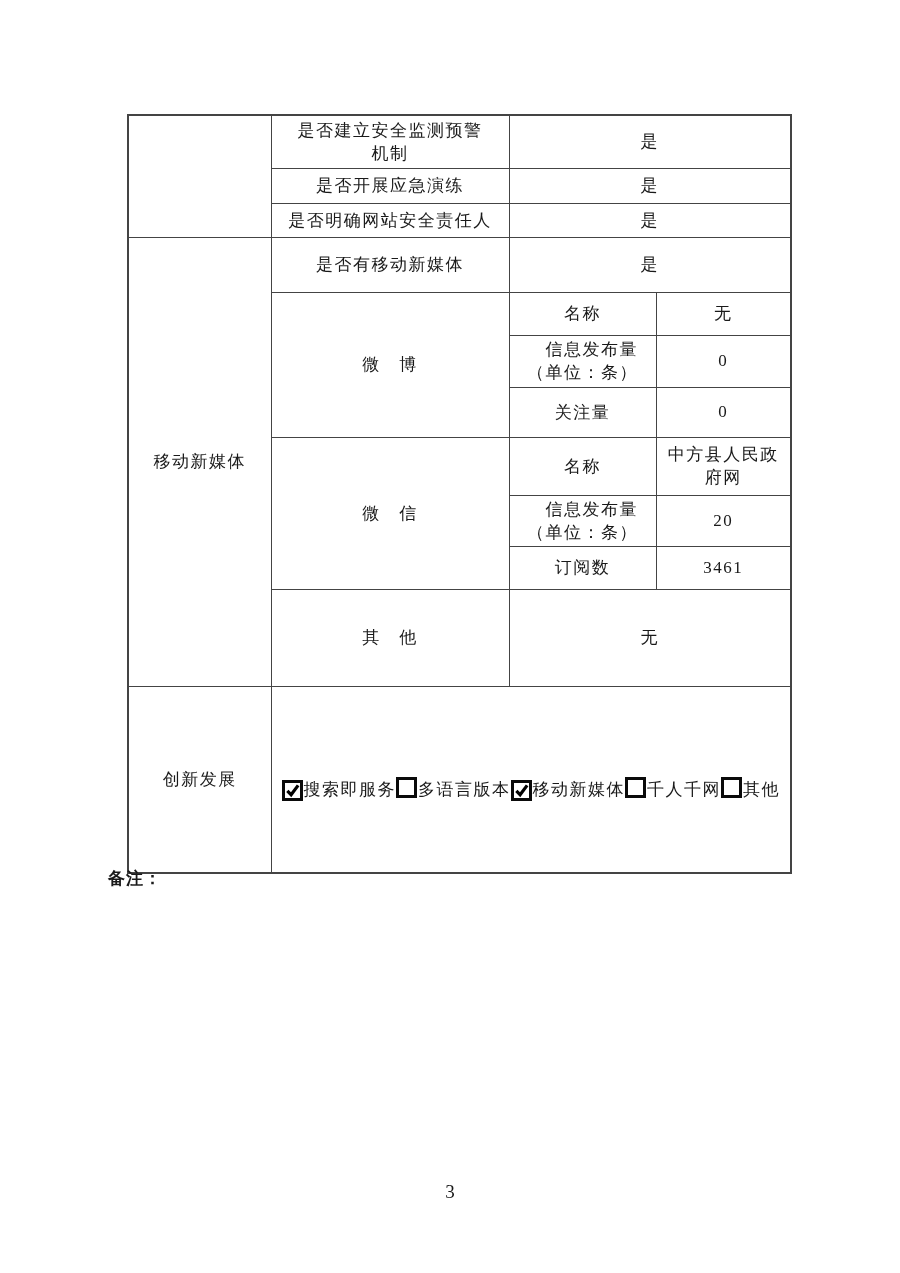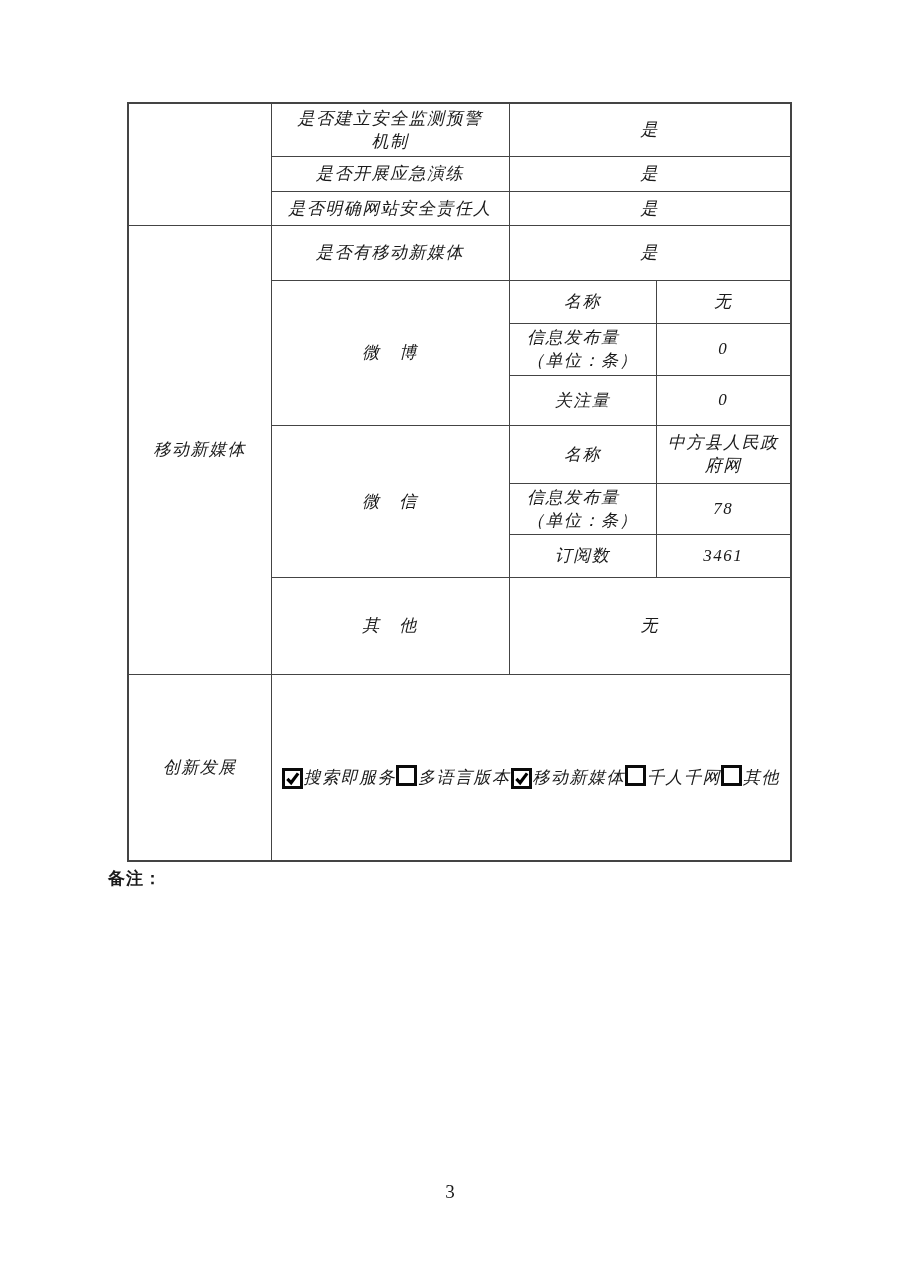--- a/index.html
+++ b/index.html
@@ -2,37 +2,37 @@
 <html><head>
 <meta charset="utf-8">
 <style>
   html,body{margin:0;padding:0;background:#ffffff;}
   body{
     width:900px;height:1273px;position:relative;
     font-family:"Liberation Serif","DejaVu Serif",serif;
     color:#1a1a1a;
   }
   .doc-table{
-    position:absolute;left:127px;top:102px;
-    border-collapse:collapse;table-layout:fixed;width:663px;font-style:italic;
+    position:absolute;left:127px;top:114px;
+    border-collapse:collapse;table-layout:fixed;width:663px;
   }
   .doc-table td{
     border:1px solid #444;
     text-align:center;vertical-align:middle;
     font-size:17px;letter-spacing:1.5px;
     white-space:pre-line;
     padding:2px 6px;
     overflow:hidden;
   }
   .doc-table{border:2px solid #444;}
   .r1{height:53px;} .r2{height:35px;margin-top:44px;} .r3{height:34px;}
   .r4{height:55px;} .r5{height:43px;} .r6{height:52px;}
   .r7{height:50px;} .r8{height:58px;} .r9{height:50px;}
   .r10{height:43px;} .r11{height:97px;} .r12{height:187px;}
-  .lblock{display:inline-block;text-align:left;}
+  .lblock{display:inline-block;text-align:right;}
   .cb-cell{letter-spacing:0;font-size:18px;padding-left:14px;}
   .cb-item{white-space:nowrap;display:inline-block;}
   .cb-box{
     display:inline-flex;align-items:center;justify-content:center;
     width:15px;height:15px;border:3px solid #0a0a0a;
     vertical-align:-3px;margin-right:1px;background:#fff;
   }
   .cb-box svg{display:none;}
   .cb-box.checked svg{display:block;}
   .note{
@@ -90,21 +90,21 @@
     </tr>
     <tr class="r8">
       <td rowspan="3"><span>微　信</span></td>
       <td><span>名称</span></td>
       <td><span>中方县人民政
 府网</span></td>
     </tr>
     <tr class="r9">
       <td><span class="lblock">信息发布量
 （单位：条）</span></td>
-      <td><span>78</span></td>
+      <td><span>20</span></td>
     </tr>
     <tr class="r10">
       <td><span>订阅数</span></td>
       <td><span>3461</span></td>
     </tr>
     <tr class="r11">
       <td><span>其　他</span></td>
       <td colspan="2"><span>无</span></td>
     </tr>
     <tr class="r12">

